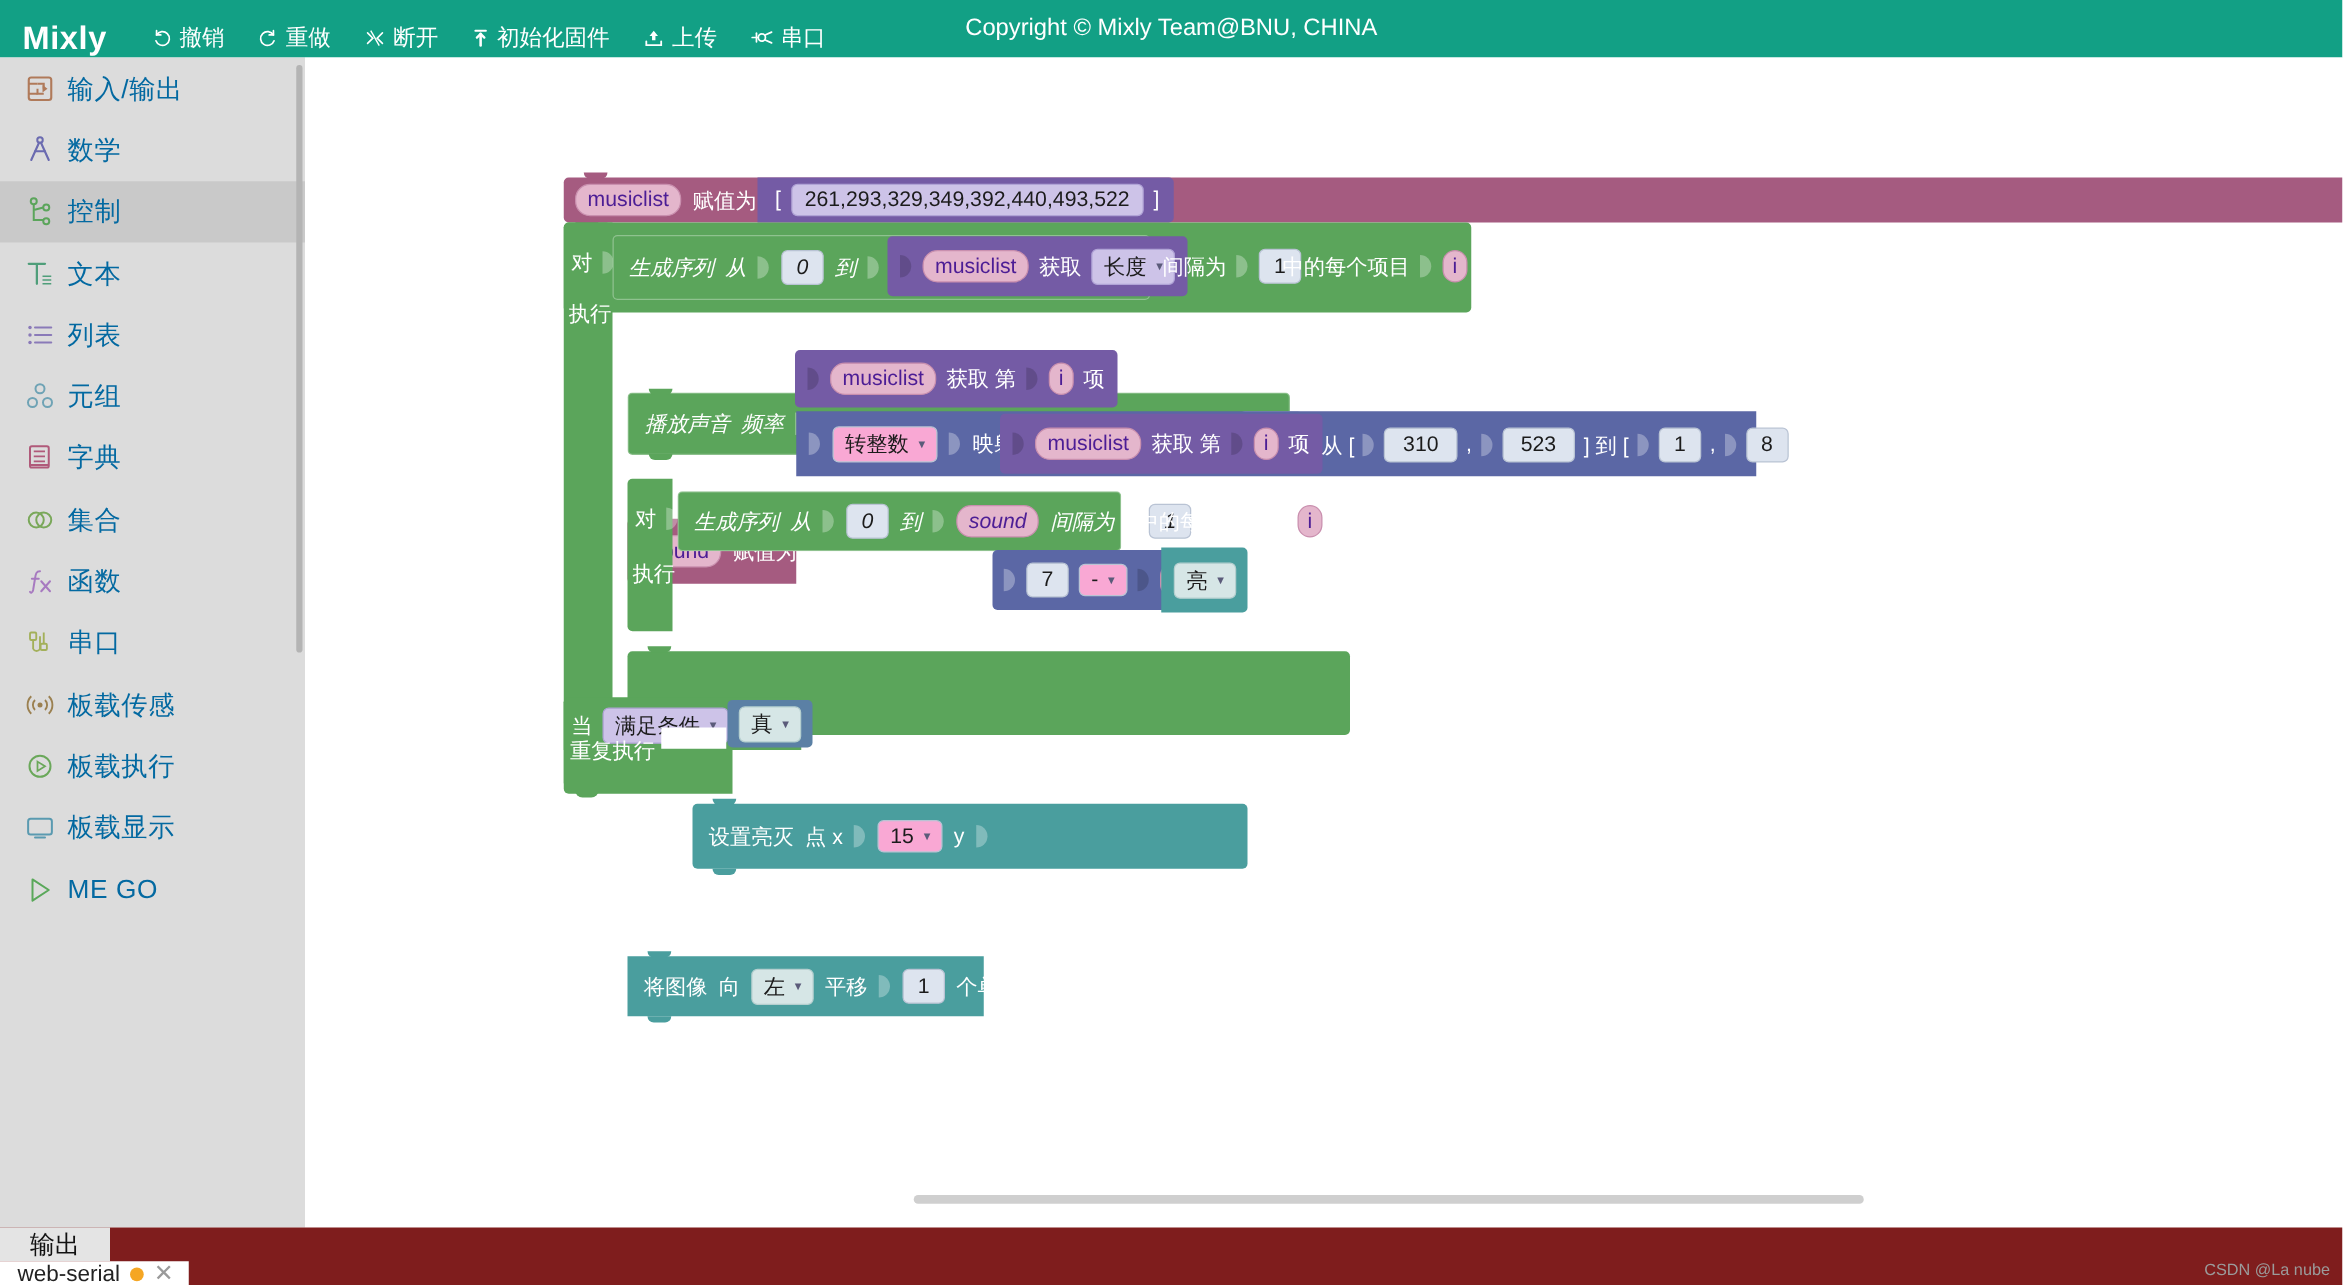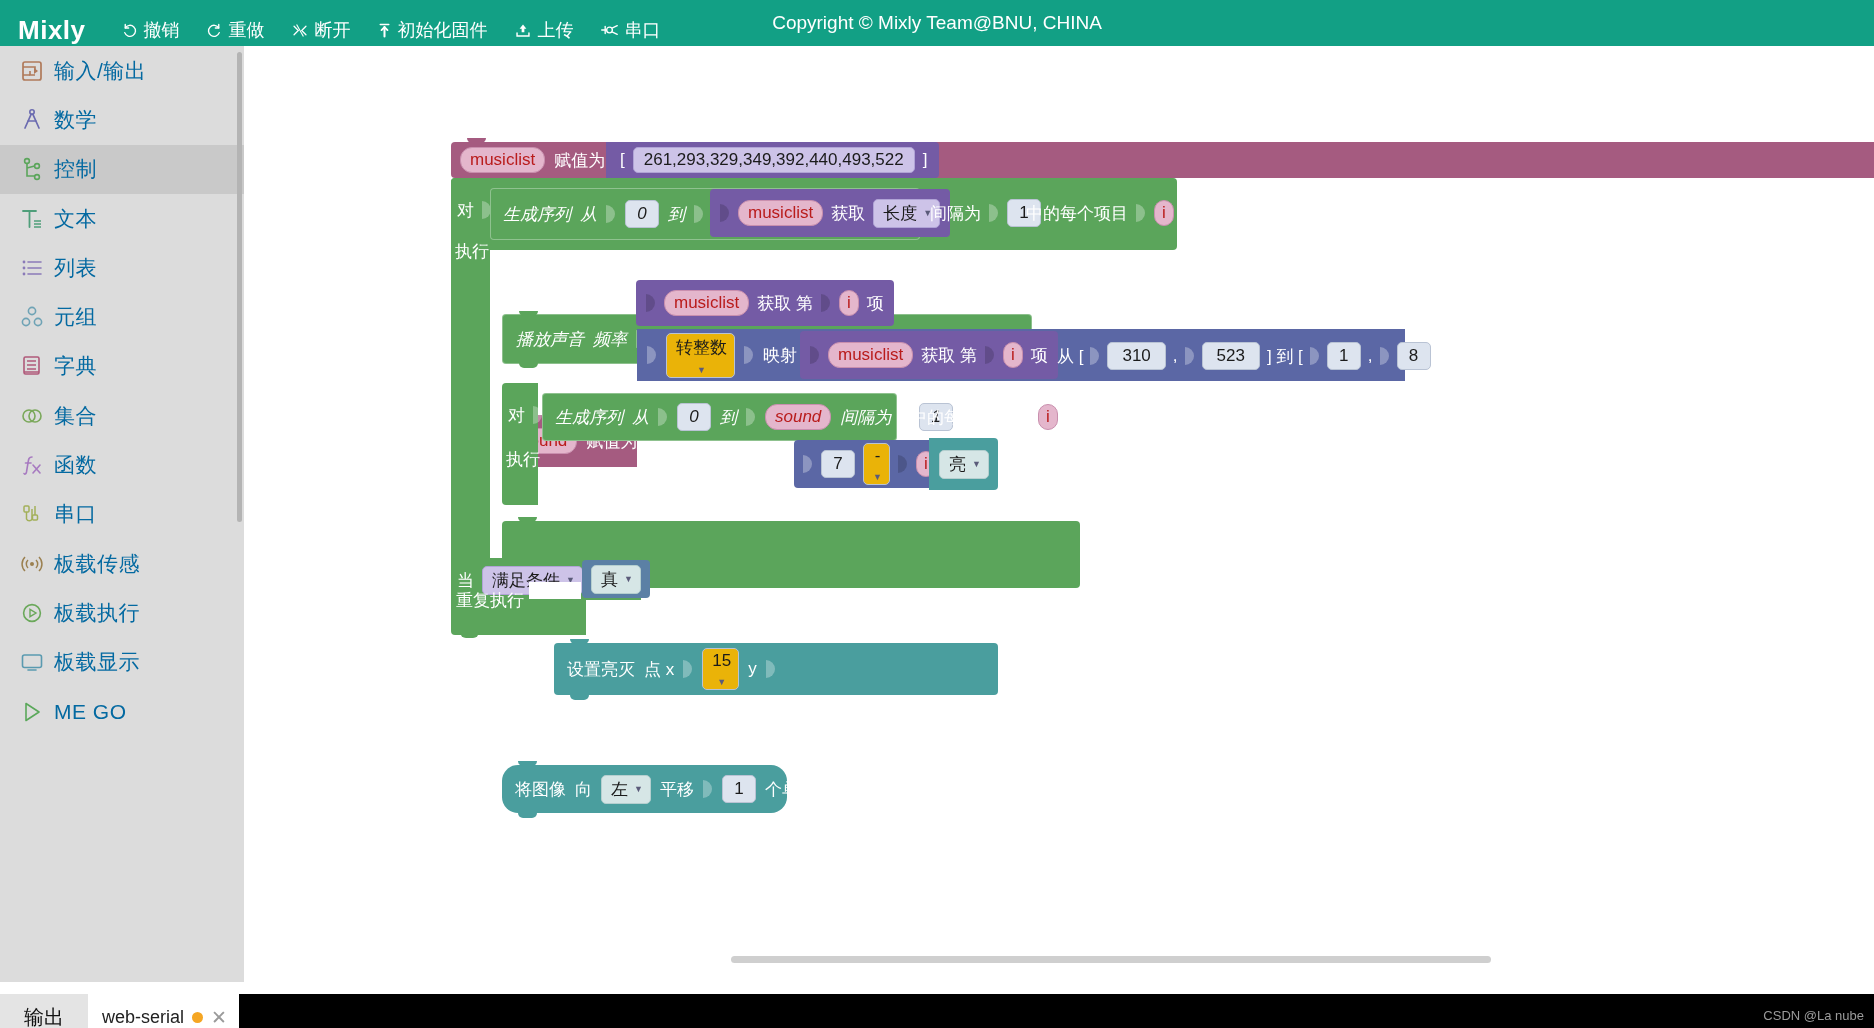--- a/index.html
+++ b/index.html
@@ -62,22 +62,22 @@
     width: 1630px; height: 936px;
     background: #ffffff; overflow: hidden;
   }
   .ws-scroll-h {
     position: absolute; left: 487px; bottom: 19px; width: 760px; height: 7px;
     background: #cfcfcf; border-radius: 4px;
   }
 
   
   .bottombar {
-    position: absolute; left: 0; bottom: 0; width: 1874px; height: 34px;
-    background: #000000; display: flex; align-items: flex-start;
+    position: absolute; left: 0; bottom: 0; width: 1874px; height: 46px;
+    background: #7f1d1d; display: flex; align-items: flex-start; flex-direction: column;
   }
   .out-label {
     width: 88px; height: 46px; display: flex; align-items: center; justify-content: center;
     font-size: 20px; color: #111; background: #e4e4e4;
   }
   .serial-tab {
     height: 46px; min-width: 148px;
     background: #ffffff;
     display: flex; align-items: center; gap: 8px;
     padding: 0 12px 0 14px;
@@ -99,21 +99,21 @@
   .c-list  { background: #745ba5; }   
   .c-ctrl  { background: #5ba55b; font-style: italic; }   
   .c-math  { background: #5b67a5; }   
   .c-disp  { background: #4a9e9e; }   
   .c-logic { background: #5b80a5; }
 
   .lbl { color: #ffffff; font-size: 17px; white-space: nowrap; }
 
   
   .chip {
-    background: #e4b6cc; color: #b91c1c;
+    background: #e4b6cc; color: #4c1d95;
     border: 1px solid #c98fae;
     border-radius: 12px; padding: 2px 9px;
     font-size: 17px; white-space: nowrap;
   }
   .chip-sm { padding: 2px 7px; }
 
   
   .num {
     background: #dde4ef; color: #1b1b1b;
     border: 1px solid #b9c3d4;
@@ -133,21 +133,21 @@
 
   
   .dd {
     background: #cdc3e8; color: #1b1b1b;
     border: 1px solid #b0a3d6; border-radius: 5px;
     padding: 2px 7px 2px 9px;
     font-size: 17px; display: inline-flex; align-items: center; gap: 6px;
     white-space: nowrap;
   }
   .dd.on-teal { background: #d6e6e6; border-color: #b5cfcf; }
-  .dd.on-blue { background: #eab308; border-color: #b9c3d4; flex-direction: column; }
+  .dd.on-blue { background: #f9a8d4; border-color: #b9c3d4; }
   .dd .car { font-size: 9px; color: #5b5b7a; }
 
   
   .vblk {
     display: inline-flex; align-items: center; gap: 8px;
     padding: 5px 10px; border-radius: 4px;
   }
 
   
   .notch {
@@ -594,21 +594,21 @@
     </div>
     <div class="blk c-disp" style="left:685px; top:392px; height:52px; width:69px; border-radius:0 4px 4px 0;">
       <div class="row" style="height:52px; padding:0 10px; gap:6px;">
         <span class="dd on-teal">
           <span>亮</span>
           <span class="car">▼</span>
         </span>
       </div>
     </div>
 
-    <div class="blk c-disp stmt" style="left:258px; top:462px; height:48px; width:285px; border-radius:16px;">
+    <div class="blk c-disp stmt" style="left:258px; top:462px; height:48px; width:285px; border-radius:0;">
       <div class="row" style="height:48px; padding:0 12px 0 13px; gap:9px;">
         <span class="lbl">将图像</span>
         <span class="lbl">向</span>
         <span class="dd on-teal">
           <span>左</span>
           <span class="car">▼</span>
         </span>
         <span class="lbl">平移</span>
         <span class="notch"></span>
         <span class="num">1</span>

